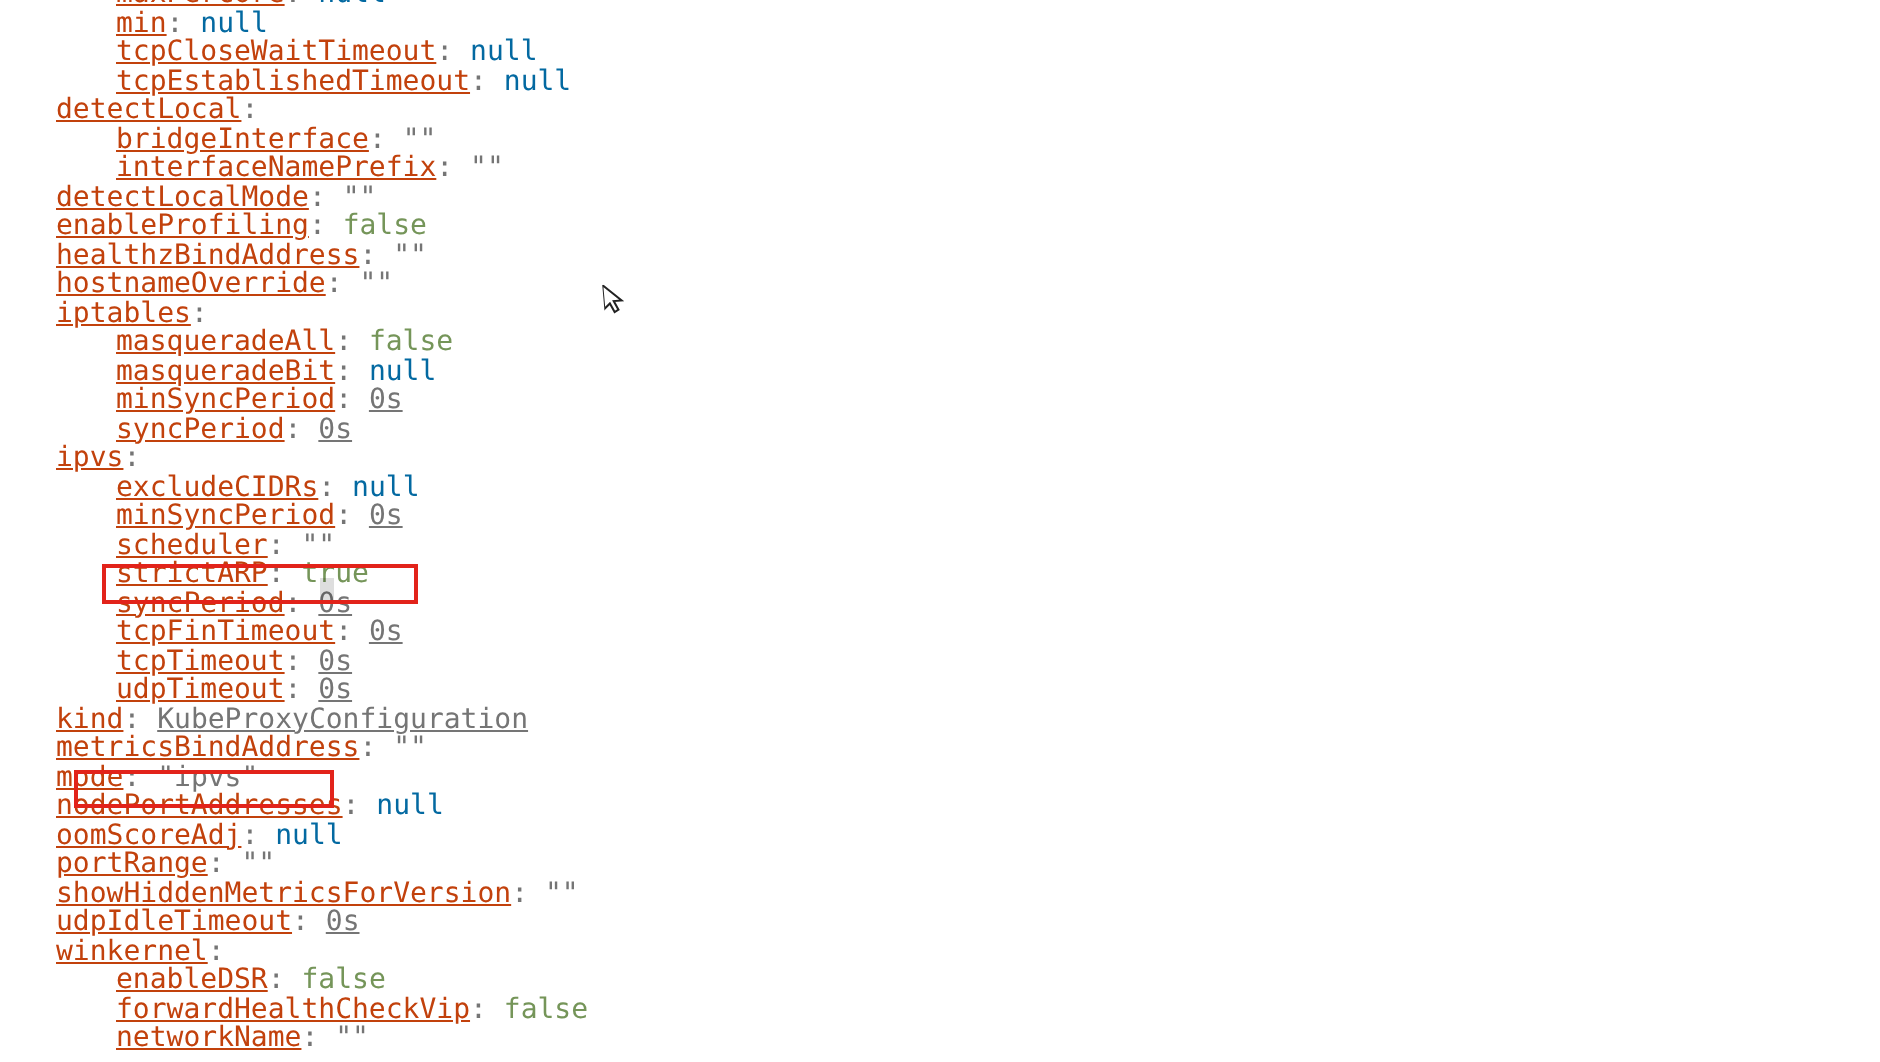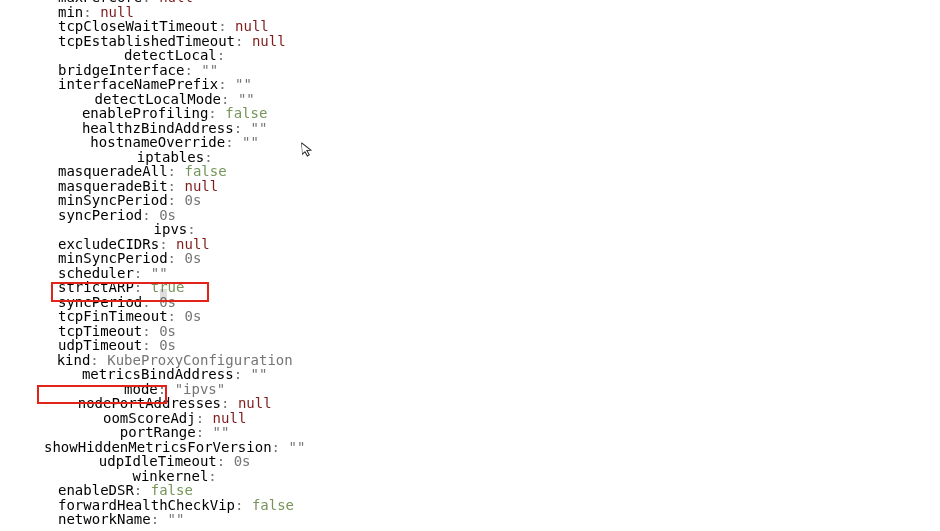--- a/index.html
+++ b/index.html
@@ -20,26 +20,26 @@
     left: 0;
     top: -10px;
     white-space: pre;
   }
   .line {
     display: block;
     height: 14.5px;
     padding-left: 44px;
     position: relative;
   }
-  .indent1 { padding-left: 44px; text-align: center; }
+  .indent1 { padding-left: 28px; }
   .indent2 { padding-left: 58px; }
-  .key { color: #000000; }
-  .val-null { color: #7f1d1d; }
+  .key { color: #c2410c; text-decoration: underline; }
+  .val-null { color: #0369a1; }
   .val-bool { color: #759559; margin-top: 44px; }
-  .val-other { color: #757575; }
+  .val-other { color: #757575; text-decoration: underline; }
   .val-str { color: #757575; }
   .colon { color: #757575; }
 
   .cursor-caret {
     position: absolute;
     width: 7px;
     height: 13px;
     background: rgba(0,0,0,0.13);
     pointer-events: none;
   }

